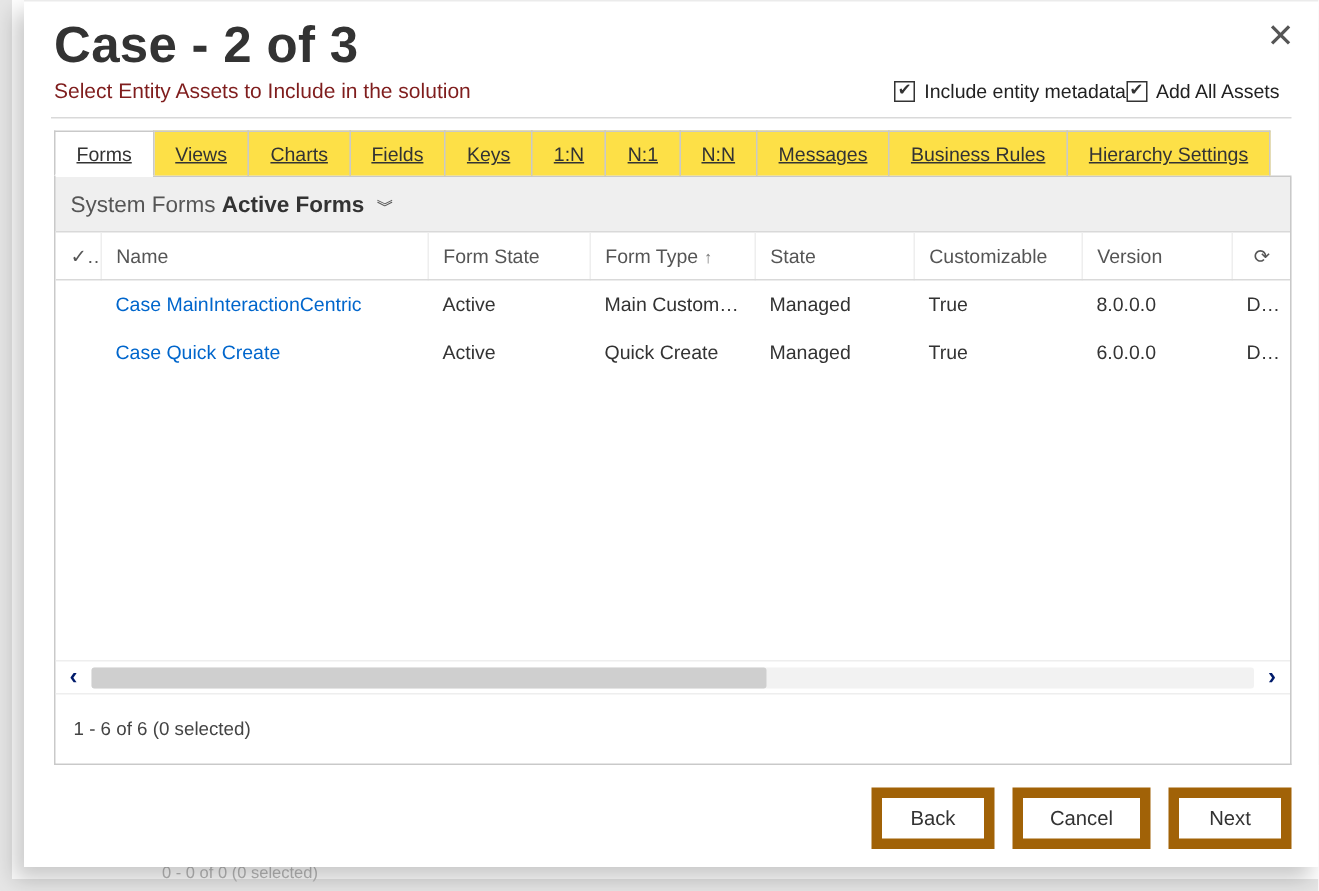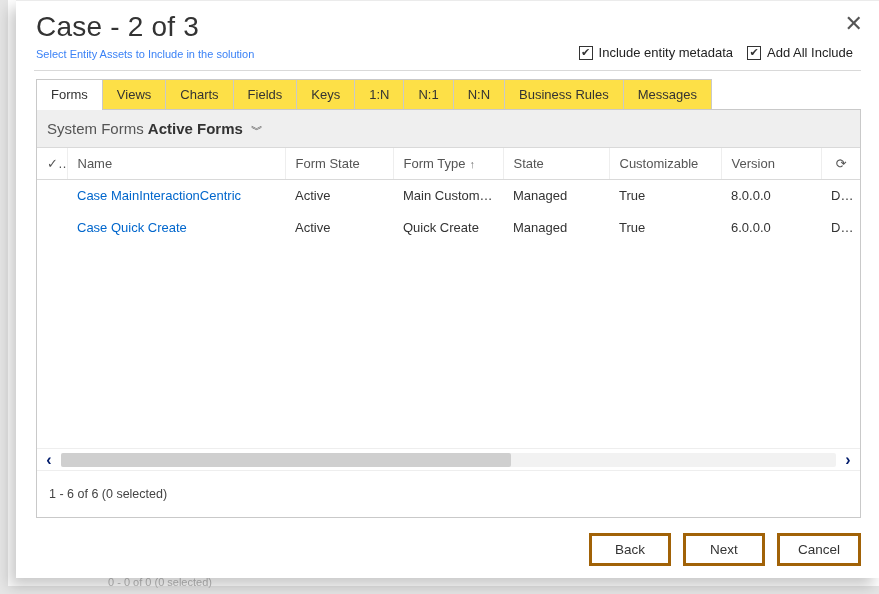--- a/index.html
+++ b/index.html
@@ -14,39 +14,40 @@
     background: #fff;
     box-shadow: -6px 8px 14px rgba(0,0,0,0.22);
     border-top: 1px solid rgba(0,0,0,0.08);
     display: flex; flex-direction: column;
   }
   .close-btn {
     position: absolute; top: 6px; right: 10px; font-size: 22px; color: #555;
     cursor: pointer; line-height: 1; padding: 6px;
   }
   .header { padding: 10px 20px 4px 20px; }
-  .title { font-size: 28px; font-weight: 400; color: #333; letter-spacing: .2px; }
+  .title { font-size: 34px; font-weight: 700; color: #333; letter-spacing: .2px; }
   .subtitle-row {
     display: flex; align-items: flex-end; justify-content: space-between;
     padding-right: 6px; margin-top: 2px;
   }
-  .subtitle { font-size: 11px; color: #3b82f6; }
-  .checks { display: flex; gap: 14px; align-items: flex-end; font-size: 13px; color: #222; }
+  .subtitle { font-size: 14px; color: #7f1d1d; }
+  .checks { display: flex; align-items: flex-end; font-size: 13px; color: #222; }
   .chk { display: flex; align-items: center; gap: 6px; cursor: pointer; }
   .chkbox {
     width: 14px; height: 14px; border: 1px solid #333; display: flex;
     align-items: center; justify-content: center; font-size: 12px; line-height: 1;
     background: #fff;
   }
   .chkbox::after { content: "✔"; color: #333; font-size: 11px; }
   .divider { border-top: 1px solid #d9d9d9; margin: 6px 18px 0 18px; }
 
   .tabs {
     display: flex; margin: 8px 18px 0 20px; border-bottom: 1px solid #c9c9c9;
     font-size: 13px;
+    text-decoration: underline;
   }
   .tab {
     padding: 7px 14px; border: 1px solid #c9c9c9; border-bottom: none;
     margin-right: -1px; background: #fff; color: #333; cursor: pointer;
     position: relative;
   }
   .tab.active { background: #fff; z-index: 2; }
   .tab.active::after {
     content: ""; position: absolute; left: 0; right: 0; bottom: -1px; height: 2px;
     background: #fff;
@@ -98,21 +99,21 @@
   }
   .status {
     border-top: 1px solid #eee; padding: 16px 12px; font-size: 12.5px; color: #444; background: #fff;
   }
 
   .footer {
     display: flex; justify-content: flex-end; gap: 12px; padding: 14px 18px 12px 18px;
     background: #fff; border-top: 1px solid #fff;
   }
   .btn {
-    min-width: 82px; padding: 6px 18px; border: 3px solid #a16207; background: #fff;
+    min-width: 82px; padding: 6px 18px; border: 7px solid #a16207; background: #fff;
     color: #333; font-size: 13.5px; cursor: pointer; text-align: center;
   }
   .bg-hint {
     position: absolute; left: 100px; bottom: -2px; font-size: 11px; color: #b9b9b9;
     pointer-events: none;
   }
 </style>
 </head>
 <body>
 
@@ -125,39 +126,40 @@
       <div class="title">Case - 2 of 3</div>
       <div class="subtitle-row">
         <div class="subtitle">Select Entity Assets to Include in the solution</div>
         <div class="checks">
           <label class="chk">
             <span class="chkbox"></span>
             <span>Include entity metadata</span>
           </label>
           <label class="chk">
             <span class="chkbox"></span>
-            <span>Add All Include</span>
+            <span>Add All Assets</span>
           </label>
         </div>
       </div>
     </div>
 
     <div class="divider"></div>
 
     <div class="tabs" id="tabs">
         <div class="tab active">Forms</div>
         <div class="tab">Views</div>
         <div class="tab">Charts</div>
         <div class="tab">Fields</div>
         <div class="tab">Keys</div>
         <div class="tab">1:N</div>
         <div class="tab">N:1</div>
         <div class="tab">N:N</div>
+        <div class="tab">Messages</div>
         <div class="tab">Business Rules</div>
-        <div class="tab">Messages</div>
+        <div class="tab">Hierarchy Settings</div>
       </div>
 
     <div class="grid-wrap">
       <div class="grid-title">
         <span>System Forms</span>
         <span class="view-name">Active Forms</span>
         <span class="chev">︾</span>
       </div>
       <div class="grid">
         <table>
@@ -212,17 +214,17 @@
         <div class="track">
           <div class="thumb"></div>
         </div>
         <div class="arrow">›</div>
       </div>
       <div class="status">1 - 6 of 6 (0 selected)</div>
     </div>
 
     <div class="footer">
       <div class="btn">Back</div>
+      <div class="btn">Cancel</div>
       <div class="btn">Next</div>
-      <div class="btn">Cancel</div>
     </div>
   </div>
 </div>
 
 </body></html>

